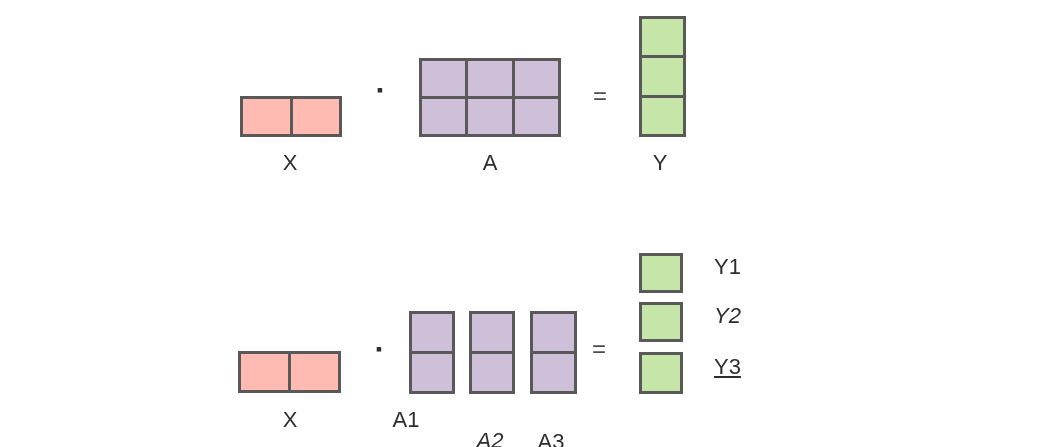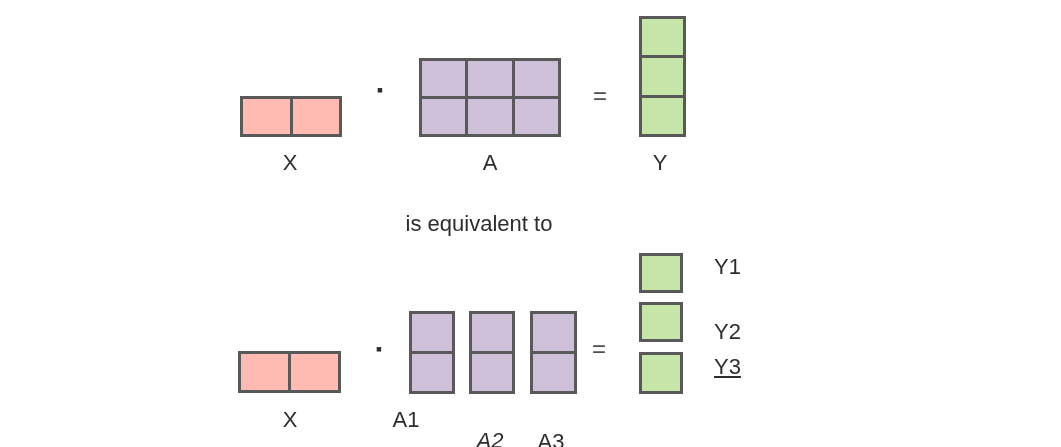--- a/index.html
+++ b/index.html
@@ -74,21 +74,20 @@
       <div style="background: rgb(198, 230, 169);"></div>
       <div style="background: rgb(198, 230, 169);"></div>
     </div>
 
   <div class="lbl" style="left:250px; top:150px; width:80px;">X</div>
 
   <div class="lbl" style="left:450px; top:150px; width:80px;">A</div>
 
   <div class="lbl" style="left:620px; top:150px; width:80px;">Y</div>
 
-  <div class="equiv" style="left:379px; top:211px; width:200px;">is equivalent to</div>
 
   <div class="matrix" style="left: 238px; top: 351px; width: 103px; height: 42px; grid-template-columns: repeat(2, 1fr); grid-template-rows: repeat(1, 1fr);">
       <div style="background: rgb(255, 186, 177);"></div>
       <div style="background: rgb(255, 186, 177);"></div>
     </div>
 
   <div class="op dot" style="left:367px; top:340px; width:24px; height:18px;">▪</div>
 
   <div class="matrix" style="left: 409px; top: 311px; width: 46px; height: 83px; grid-template-columns: repeat(1, 1fr); grid-template-rows: repeat(2, 1fr);">
       <div style="background: rgb(207, 192, 217);"></div>
@@ -114,21 +113,21 @@
   <div class="matrix" style="left: 639px; top: 302px; width: 44px; height: 40px; grid-template-columns: repeat(1, 1fr); grid-template-rows: repeat(1, 1fr);">
       <div style="background: rgb(198, 230, 169);"></div>
     </div>
 
   <div class="matrix" style="left: 639px; top: 352px; width: 44px; height: 42px; grid-template-columns: repeat(1, 1fr); grid-template-rows: repeat(1, 1fr);">
       <div style="background: rgb(198, 230, 169);"></div>
     </div>
 
   <div class="ylbl" style="left:714px; top:247px; height:40px;text-align:right;">Y1</div>
 
-  <div class="ylbl" style="left:714px; top:312px; height:40px;">Y2</div>
+  <div class="ylbl" style="left:714px; top:296px; height:40px;font-style:italic;">Y2</div>
 
   <div class="ylbl" style="left:714px; top:346px; height:42px;text-decoration:underline;">Y3</div>
 
   <div class="lbl" style="left:260px; top:407px; width:60px;">X</div>
 
   <div class="lbl" style="left:376px; top:407px; width:60px;">A1</div>
 
   <div class="lbl" style="left:460px; top:428px; width:60px;font-style:italic;">A2</div>
 
   <div class="lbl" style="left:521px; top:429px; width:60px;">A3</div>

